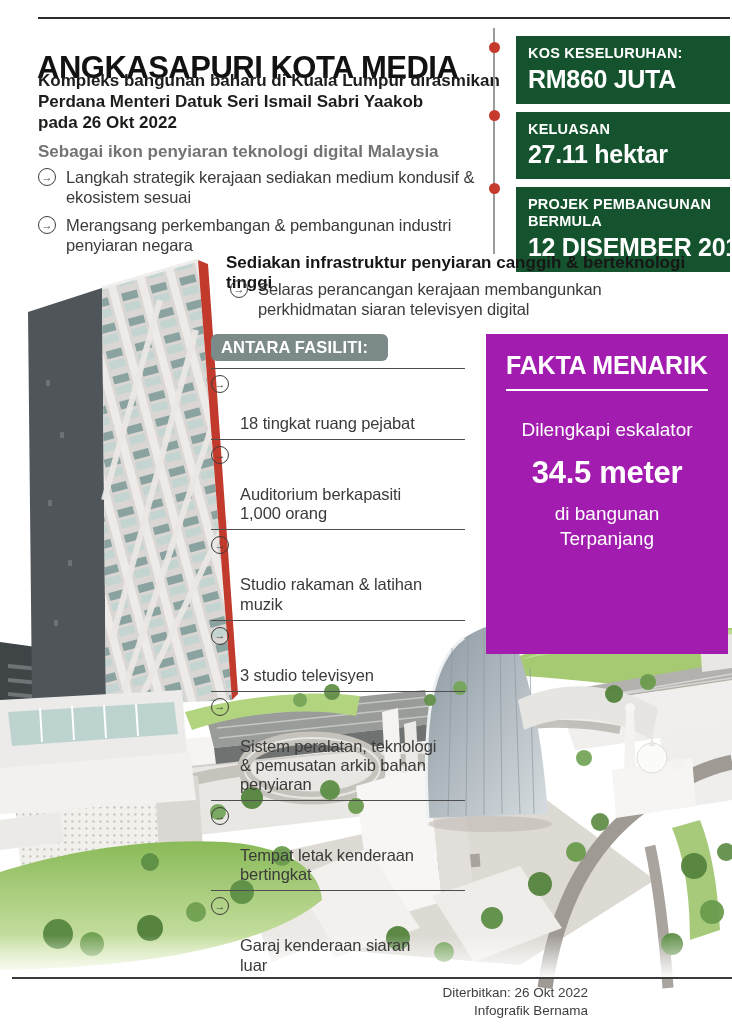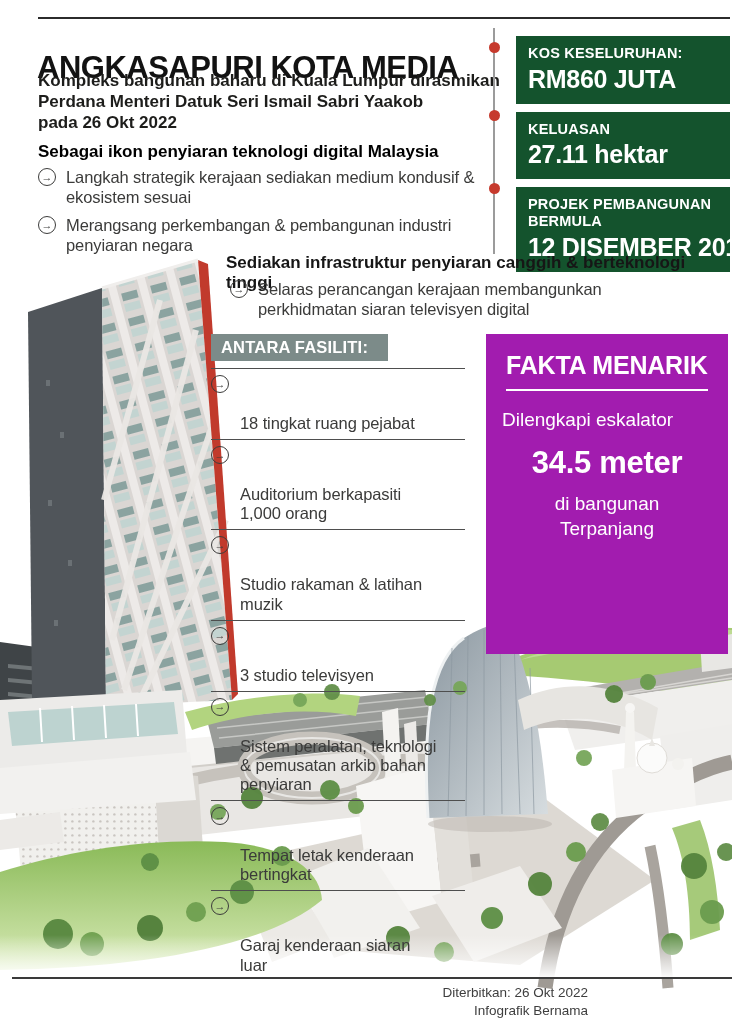--- a/index.html
+++ b/index.html
@@ -9,21 +9,21 @@
   }
   .abs{position:absolute;}
   
   #scene{position:absolute;left:0;top:0;width:732px;height:1024px;z-index:0;}
   .layer{position:absolute;left:8px;top:0;width:612px;height:1024px;z-index:1;}
 
   
   .top-rule{left:30px;top:17px;width:692px;height:2px;background:#2b2b2b;}
   .title{left:29px;top:29px;font-size:31px;font-weight:800;letter-spacing:-0.5px;color:#121212;white-space:nowrap;}
   .subtitle{left:30px;top:70px;font-size:17px;font-weight:700;line-height:1.24;color:#1d1d1b;}
-  .tagline{left:30px;top:142px;font-size:17px;font-weight:700;color:#000000;}
+  .tagline{left:30px;top:142px;font-size:17px;font-weight:700;color:#737373;}
   .hbullets{left:30px;top:167px;width:440px;display:flex;flex-direction:column;gap:8px;}
   .brow{display:flex;gap:10px;align-items:flex-start;}
   .bicon{flex:0 0 auto;width:16px;height:16px;border:1.6px solid #3c3c3b;border-radius:50%;
     display:flex;align-items:center;justify-content:center;font-size:11px;line-height:1;color:#3c3c3b;margin-top:1px;}
   .btext{font-size:16.5px;line-height:1.22;color:#3b3b3a;letter-spacing:-0.1px;}
 
   
   .timeline-line{left:485px;top:28px;width:2px;height:226px;background:#9b9b9b;}
   .timeline-dot{width:11px;height:11px;border-radius:50%;background:#c63a2d;left:481px;}
   .dot1{top:42px;} .dot2{top:110px;} .dot3{top:183px;}
@@ -32,31 +32,31 @@
   .stat-label{font-size:14.5px;font-weight:700;line-height:1.15;letter-spacing:0.2px;}
   .stat-value{font-size:25px;font-weight:800;letter-spacing:-0.3px;margin-top:3px;white-space:nowrap;}
 
   
   .infra-heading{left:218px;top:253px;width:505px;font-size:17px;font-weight:700;color:#161616;}
   .infra-bullet{left:222px;top:279px;width:445px;}
 
   
   .facilities{left:203px;top:334px;width:254px;}
   .fac-header{width:177px;height:27px;background:#7c8b89;color:#fff;font-size:16.5px;font-weight:800;
-    line-height:27px;padding-left:10px;box-sizing:border-box;letter-spacing:0.2px;margin-bottom:7px;}
+    line-height:27px;padding-left:10px;box-sizing:border-box;letter-spacing:0.2px;margin-bottom:7px;border-radius:6px;}
   .fac-list{list-style:none;margin:0;padding:0;border-top:1px solid #4e4e4e;}
   .fac-list li{display:flex;gap:11px;align-items:flex-start;padding:5px 0 6px;border-bottom:1px solid #4e4e4e;}
   .fac-list li:last-child{border-bottom:none;}
   .fac-text{font-size:16.5px;line-height:1.16;color:#3b3b3a;width:200px;letter-spacing:-0.1px;margin-top:40px;}
 
   
   .fact{left:478px;top:334px;width:242px;height:320px;background:#a21caf;color:#fff;box-sizing:border-box;}
   .fact-h{margin:17px 20px 0;font-size:25px;font-weight:800;letter-spacing:-0.2px;}
   .fact-rule{margin:9px 20px 0;height:2px;background:#fff;}
-  .fact-intro{margin:17px auto 0;width:210px;font-size:19px;line-height:1.28;}
+  .fact-intro{margin:27px auto 0;width:210px;text-align:center;font-size:19px;line-height:1.28;}
   .fact-value{margin-top:13px;text-align:center;font-size:31px;font-weight:800;letter-spacing:-0.3px;}
   .fact-note{margin-top:11px;text-align:center;font-size:19px;line-height:1.28;}
 
   
   .bottom-rule{left:4px;top:977px;width:724px;height:2px;background:#3a3a3a;}
   .credits{right:32px;top:984px;text-align:right;font-size:13.5px;color:#3e3e3e;line-height:1.3;}
 </style>
 </head>
 <body>
 

